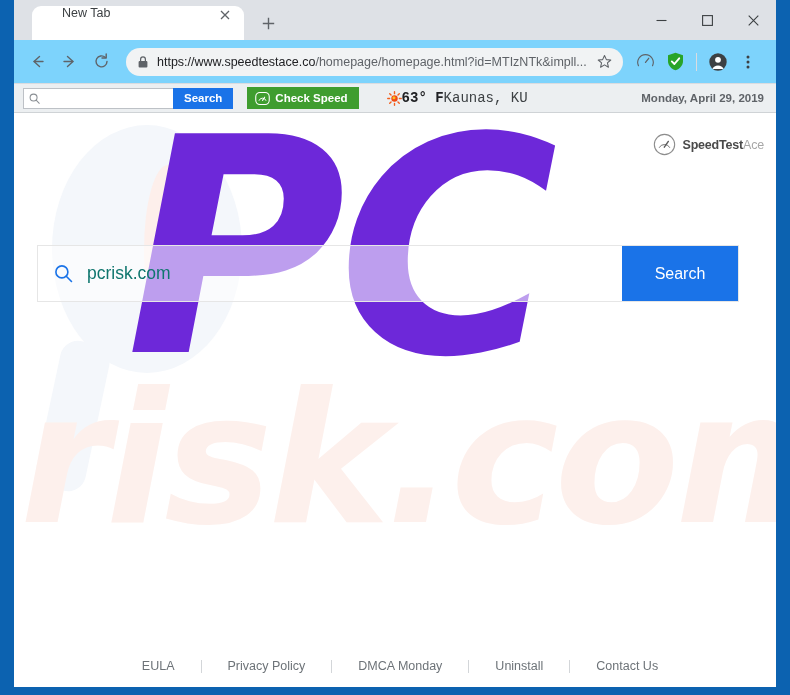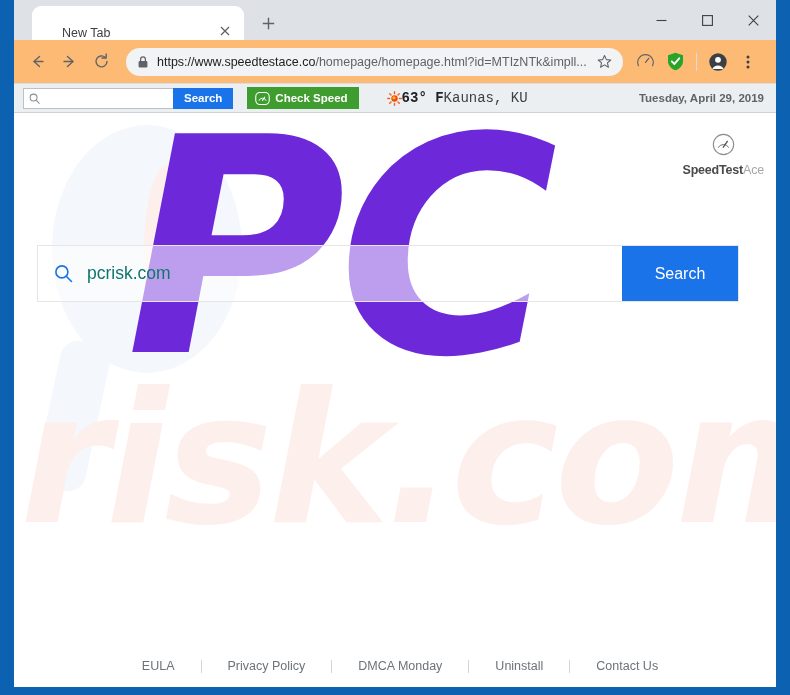--- a/index.html
+++ b/index.html
@@ -34,21 +34,21 @@
     display: flex;
     align-items: flex-end;
     padding-left: 18px;
   }
   #tab-active {
     position: relative;
     width: 212px; height: 34px;
     background: #ffffff;
     border-radius: 9px 9px 0 0;
     display: flex;
-    align-items: flex-end;
+    align-items: flex-start;
     padding: 0 10px 0 30px;
   }
   #tab-title {
     font-size: 12.5px;
     color: #3c4043;
     flex: 1;
     white-space: nowrap;
     overflow: hidden;
     text-overflow: ellipsis;
   }
@@ -80,21 +80,21 @@
     width: 46px; height: 40px;
     display: flex; align-items: center; justify-content: center;
     color: #3c4043;
     font-size: 13px;
   }
   .win-ctrl svg { display: block; }
 
   
   #navbar {
     height: 43px;
-    background: #fdba74;
+    background: #7dd3fc;
     display: flex;
     align-items: center;
     padding: 0 14px 0 8px;
     gap: 2px;
   }
   .nav-btn {
     width: 30px; height: 30px;
     display: flex; align-items: center; justify-content: center;
     color: #5f6368;
     border-radius: 50%;
@@ -265,21 +265,20 @@
   }
 
   
   #site-logo {
     position: absolute;
     right: 12px; top: 20px;
     display: flex;
     align-items: center;
     gap: 7px;
     z-index: 3;
-    flex-direction: column;
   }
   #logo-text { font-size: 12.5px; letter-spacing: -0.2px; }
   #logo-text .lt-bold { color: #4a4a4a; font-weight: bold; }
   #logo-text .lt-light { color: #a7a7a7; }
 
   
   #clock {
     position: absolute;
     left: 0; right: 0; top: 58px;
     text-align: center;
@@ -475,21 +474,21 @@
               <path d="M8 0.8 V2.8 M8 13.2 V15.2 M0.8 8 H2.8 M13.2 8 H15.2 M2.9 2.9 L4.3 4.3 M11.7 11.7 L13.1 13.1 M13.1 2.9 L11.7 4.3 M4.3 11.7 L2.9 13.1"></path>
             </g>
             <circle cx="8" cy="8" r="3.4" fill="#f04a14"></circle>
             <circle cx="7.4" cy="7.3" r="1.6" fill="#fbbf24"></circle>
           </svg>
         </span>
         <span id="weather-temp">63° F</span>
         <span id="weather-city">Kaunas, KU</span>
       </div>
 
-      <div id="toolbar-date">Tuesday, April 29, 2019</div>
+      <div id="toolbar-date">Monday, April 29, 2019</div>
     </div>
 
     <div id="page">
 
       <div id="watermark">
         <div id="wm-glass-ring"></div>
         <div id="wm-glass-inner"></div>
         <div id="wm-glass-handle"></div>
         <div id="wm-pc">PC</div>
         <div id="wm-risk">risk.com</div>

